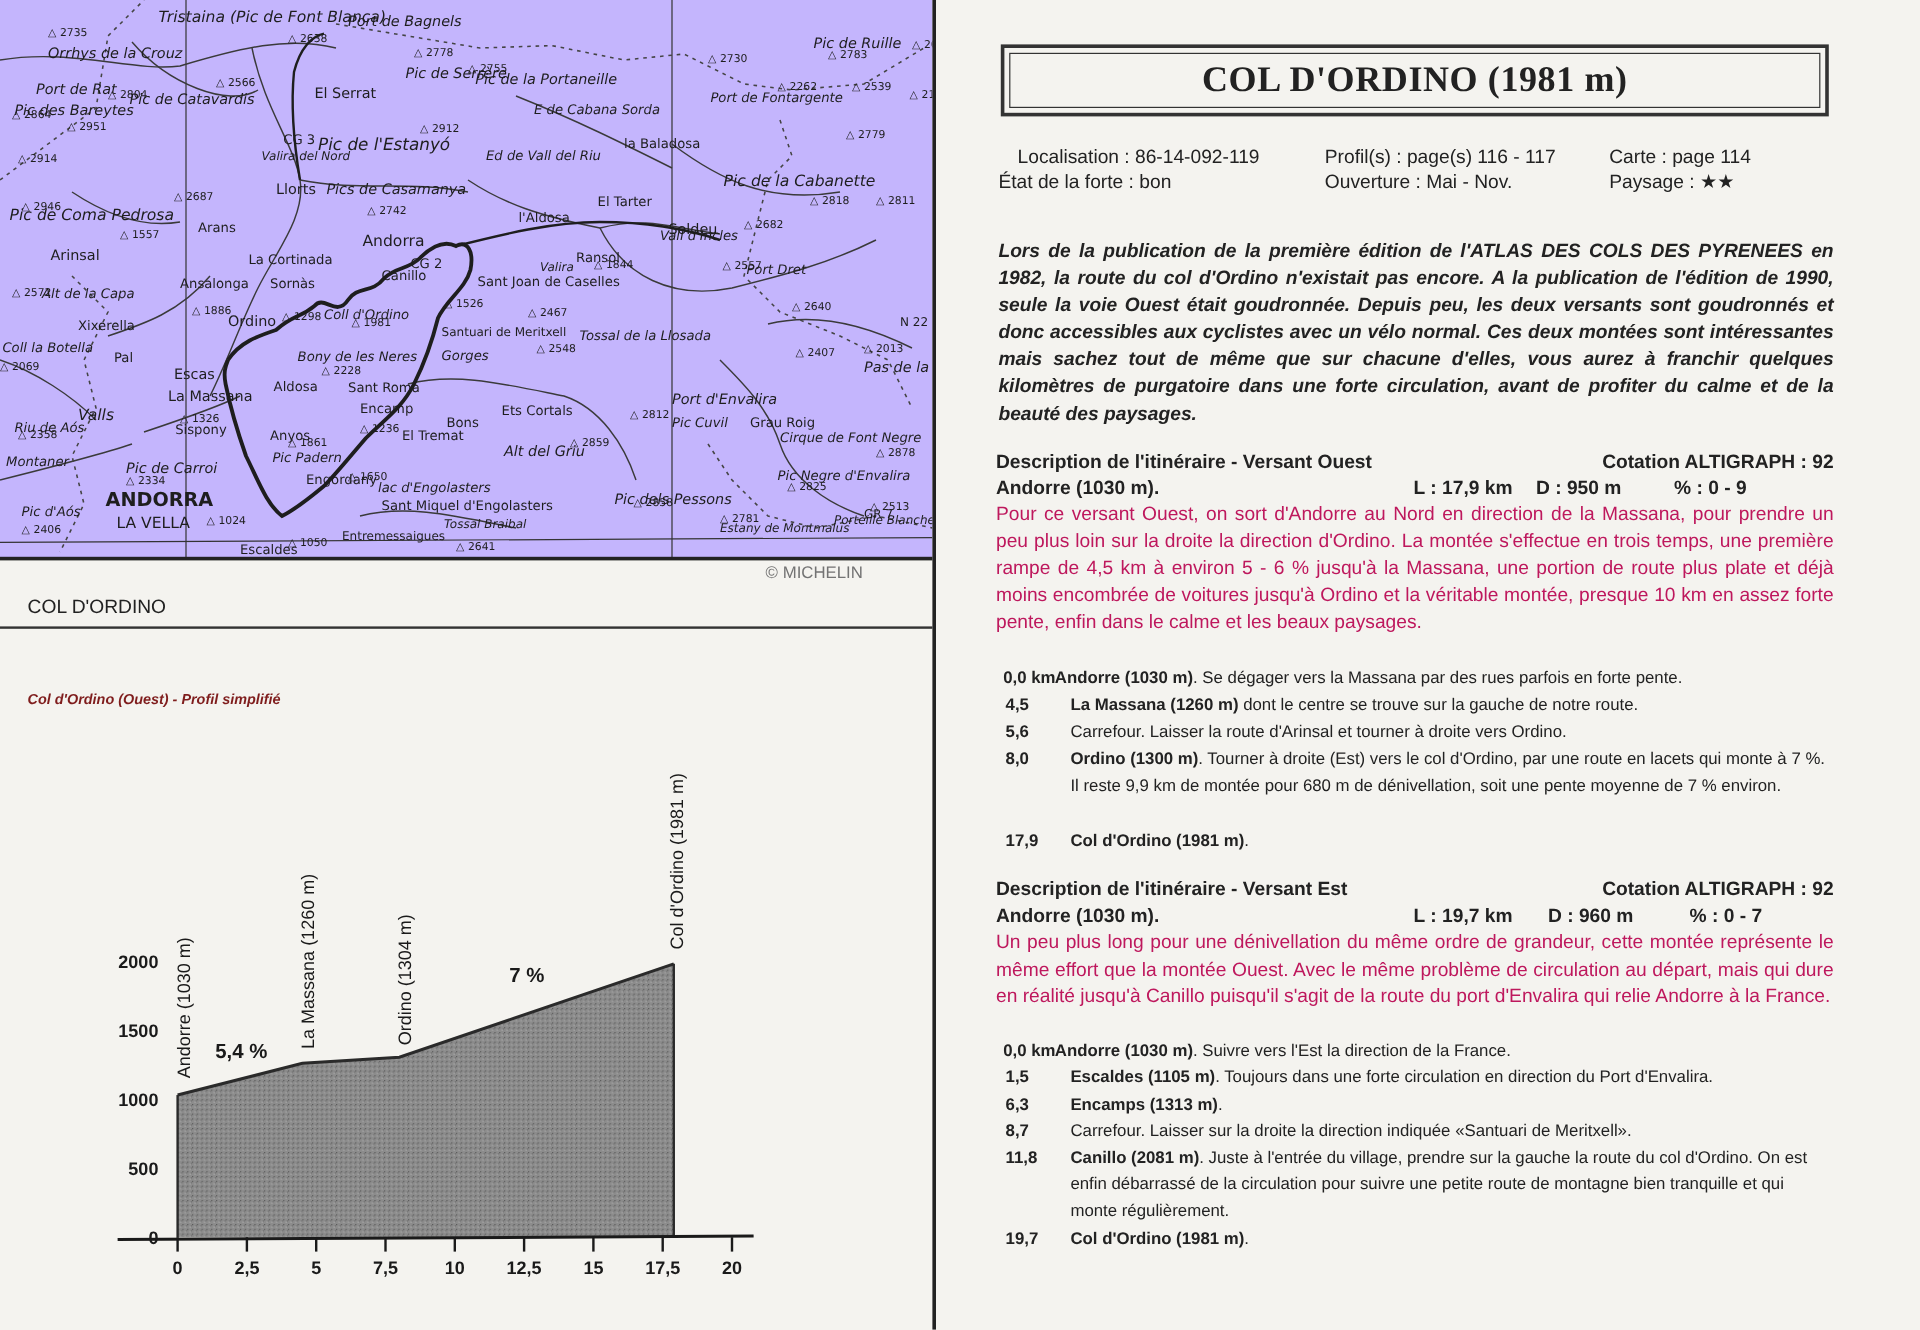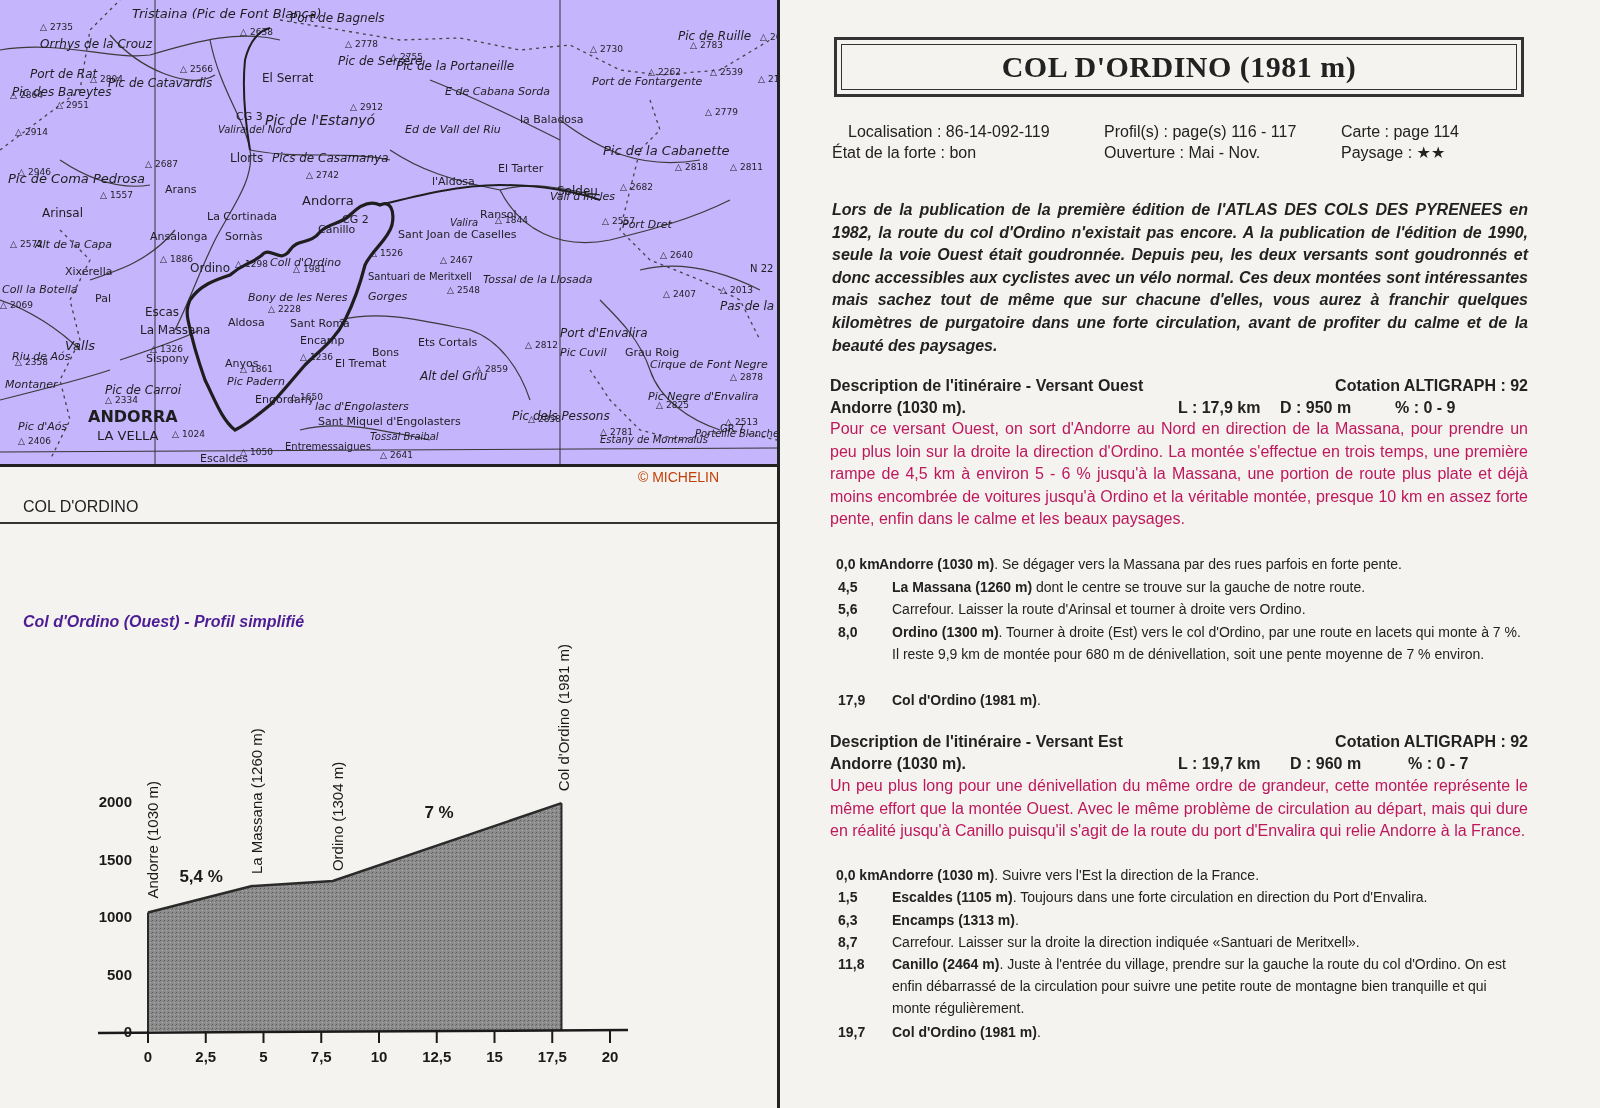--- a/index.html
+++ b/index.html
@@ -2,24 +2,24 @@
 <html><head>
 <meta charset="utf-8">
 <style>
   html,body{margin:0;padding:0;}
   body{width:1600px;height:1108px;background:#f4f3ef;position:relative;overflow:hidden;font-family:"Liberation Sans",sans-serif;color:#1a1a1a;}
   .left{position:absolute;left:0;top:0;width:780px;height:1108px;}
   .divider-v{position:absolute;left:777px;top:0;width:3px;height:1108px;background:#222;}
   .map{position:absolute;left:0;top:0;width:777px;height:466px;background:#c4b5fd;overflow:hidden;}
   .map svg{position:absolute;left:0;top:0;}
   .map-bottom-line{position:absolute;left:0;top:464px;width:777px;height:3px;background:#222;}
-  .copyright{position:absolute;left:638px;top:469px;font-size:14px;color:#c2410c;}
+  .copyright{position:absolute;left:638px;top:469px;font-size:14px;color:#737373;}
   .section-label{position:absolute;left:23px;top:498px;font-size:16px;font-weight:normal;color:#222;}
   .section-line{position:absolute;left:0;top:522px;width:777px;height:2px;background:#333;}
-  .profile-title{position:absolute;left:23px;top:613px;font-size:16px;font-weight:bold;font-style:italic;color:#4c1d95;}
+  .profile-title{position:absolute;left:23px;top:576px;font-size:12px;font-weight:bold;font-style:italic;color:#7f1d1d;}
   #chart{position:absolute;left:0;top:620px;}
   .title-box{position:absolute;left:834px;top:37px;width:690px;height:60px;border:3px solid #333;box-sizing:border-box;}
   .title-box .inner{position:absolute;left:4px;top:4px;right:4px;bottom:4px;border:1px solid #333;display:flex;align-items:center;justify-content:center;}
   .title-box .t{font-family:"Liberation Serif",serif;font-size:30px;font-weight:bold;color:#222;letter-spacing:0.5px;}
   .info{position:absolute;font-size:16px;color:#222;line-height:21px;}
   .intro{position:absolute;left:832px;top:199px;width:696px;font-size:16px;font-weight:bold;font-style:italic;line-height:22.6px;text-align:justify;color:#222;}
   .desc-head{position:absolute;left:830px;width:698px;font-size:16px;font-weight:bold;color:#222;line-height:22px;}
   .desc-head .r{position:absolute;right:0;top:0;}
   .stats{position:absolute;left:830px;width:698px;font-size:16px;font-weight:bold;color:#222;line-height:22px;}
   .stats span{position:absolute;top:0;}
@@ -385,19 +385,19 @@
     <div class="step" style="top: 909px;">
       <span class="km">6,3</span>
       <span class="txt"><b>Encamps (1313 m)</b>.</span>
     </div>
     <div class="step" style="top: 931px;">
       <span class="km">8,7</span>
       <span class="txt">Carrefour. Laisser sur la droite la direction indiquée «Santuari de Meritxell».</span>
     </div>
     <div class="step" style="top: 953px;">
       <span class="km">11,8</span>
-      <span class="txt"><b>Canillo (2464 m)</b>. Juste à l'entrée du village, prendre sur la gauche la route du col d'Ordino. On est enfin débarrassé de la circulation pour suivre une petite route de montagne bien tranquille et qui monte régulièrement.</span>
+      <span class="txt"><b>Canillo (2081 m)</b>. Juste à l'entrée du village, prendre sur la gauche la route du col d'Ordino. On est enfin débarrassé de la circulation pour suivre une petite route de montagne bien tranquille et qui monte régulièrement.</span>
     </div>
     <div class="step" style="top: 1021px;">
       <span class="km">19,7</span>
       <span class="txt"><b>Col d'Ordino (1981 m)</b>.</span>
     </div>
   </div>
 
 </body></html>

